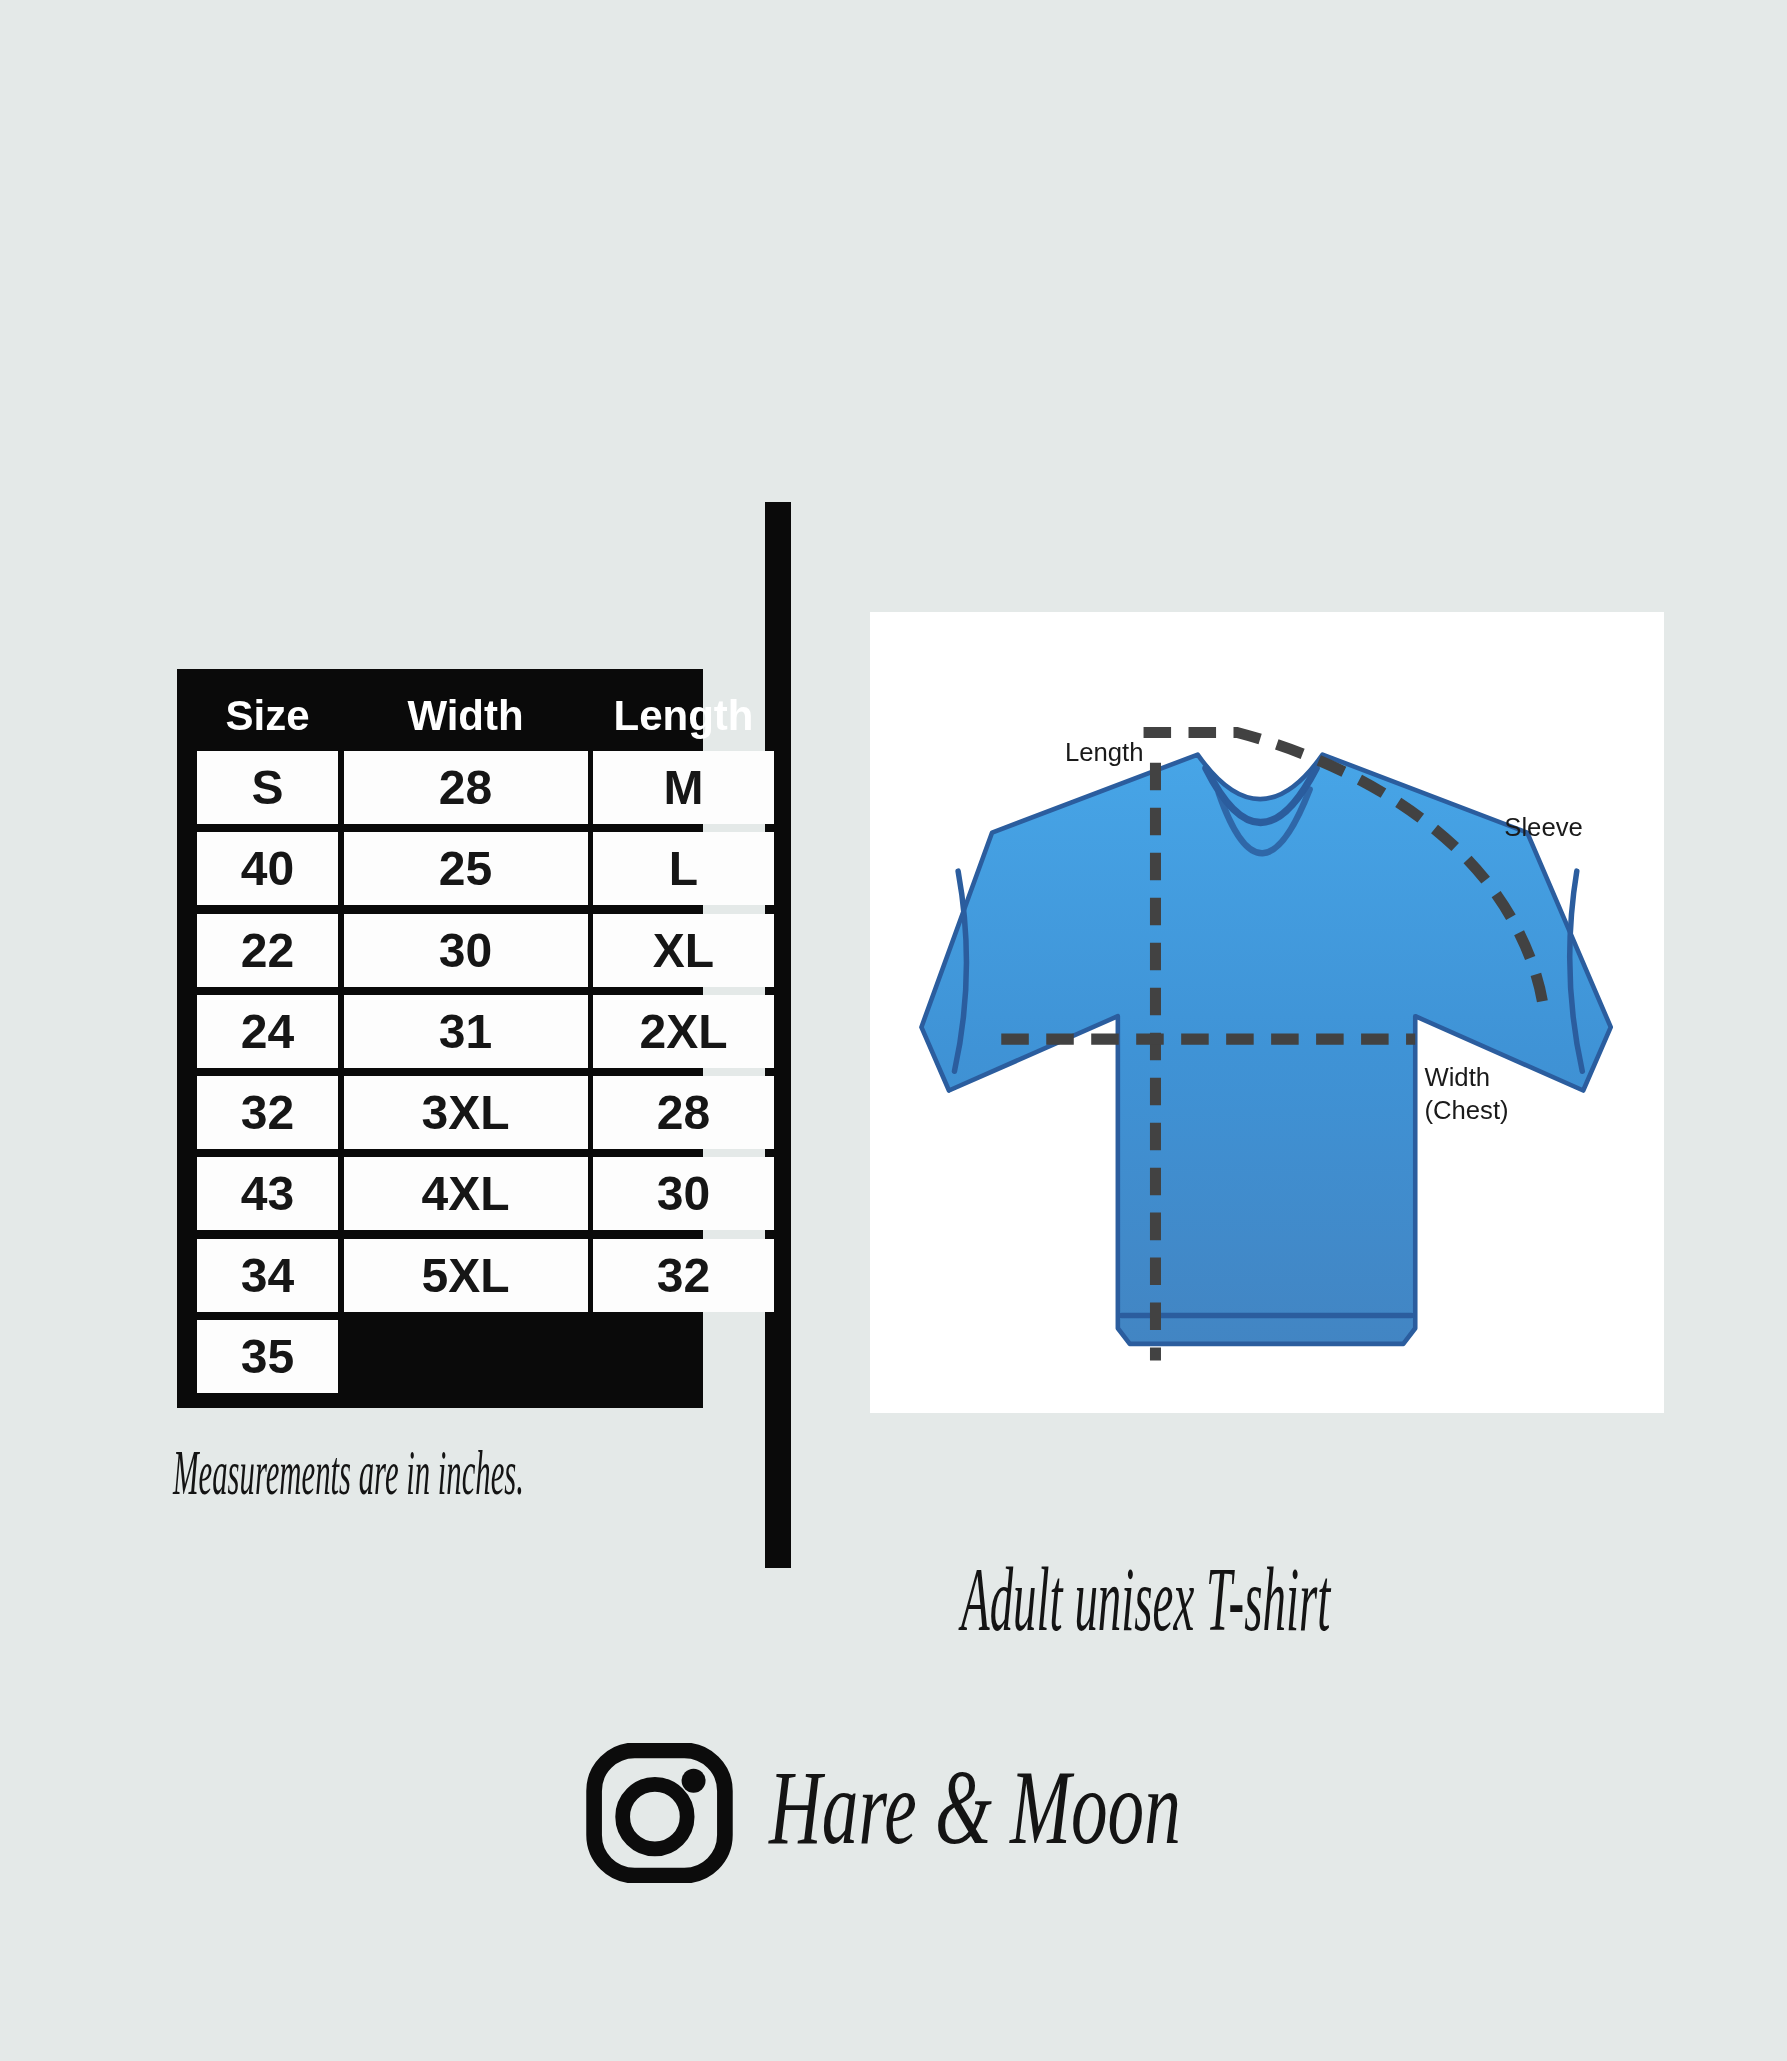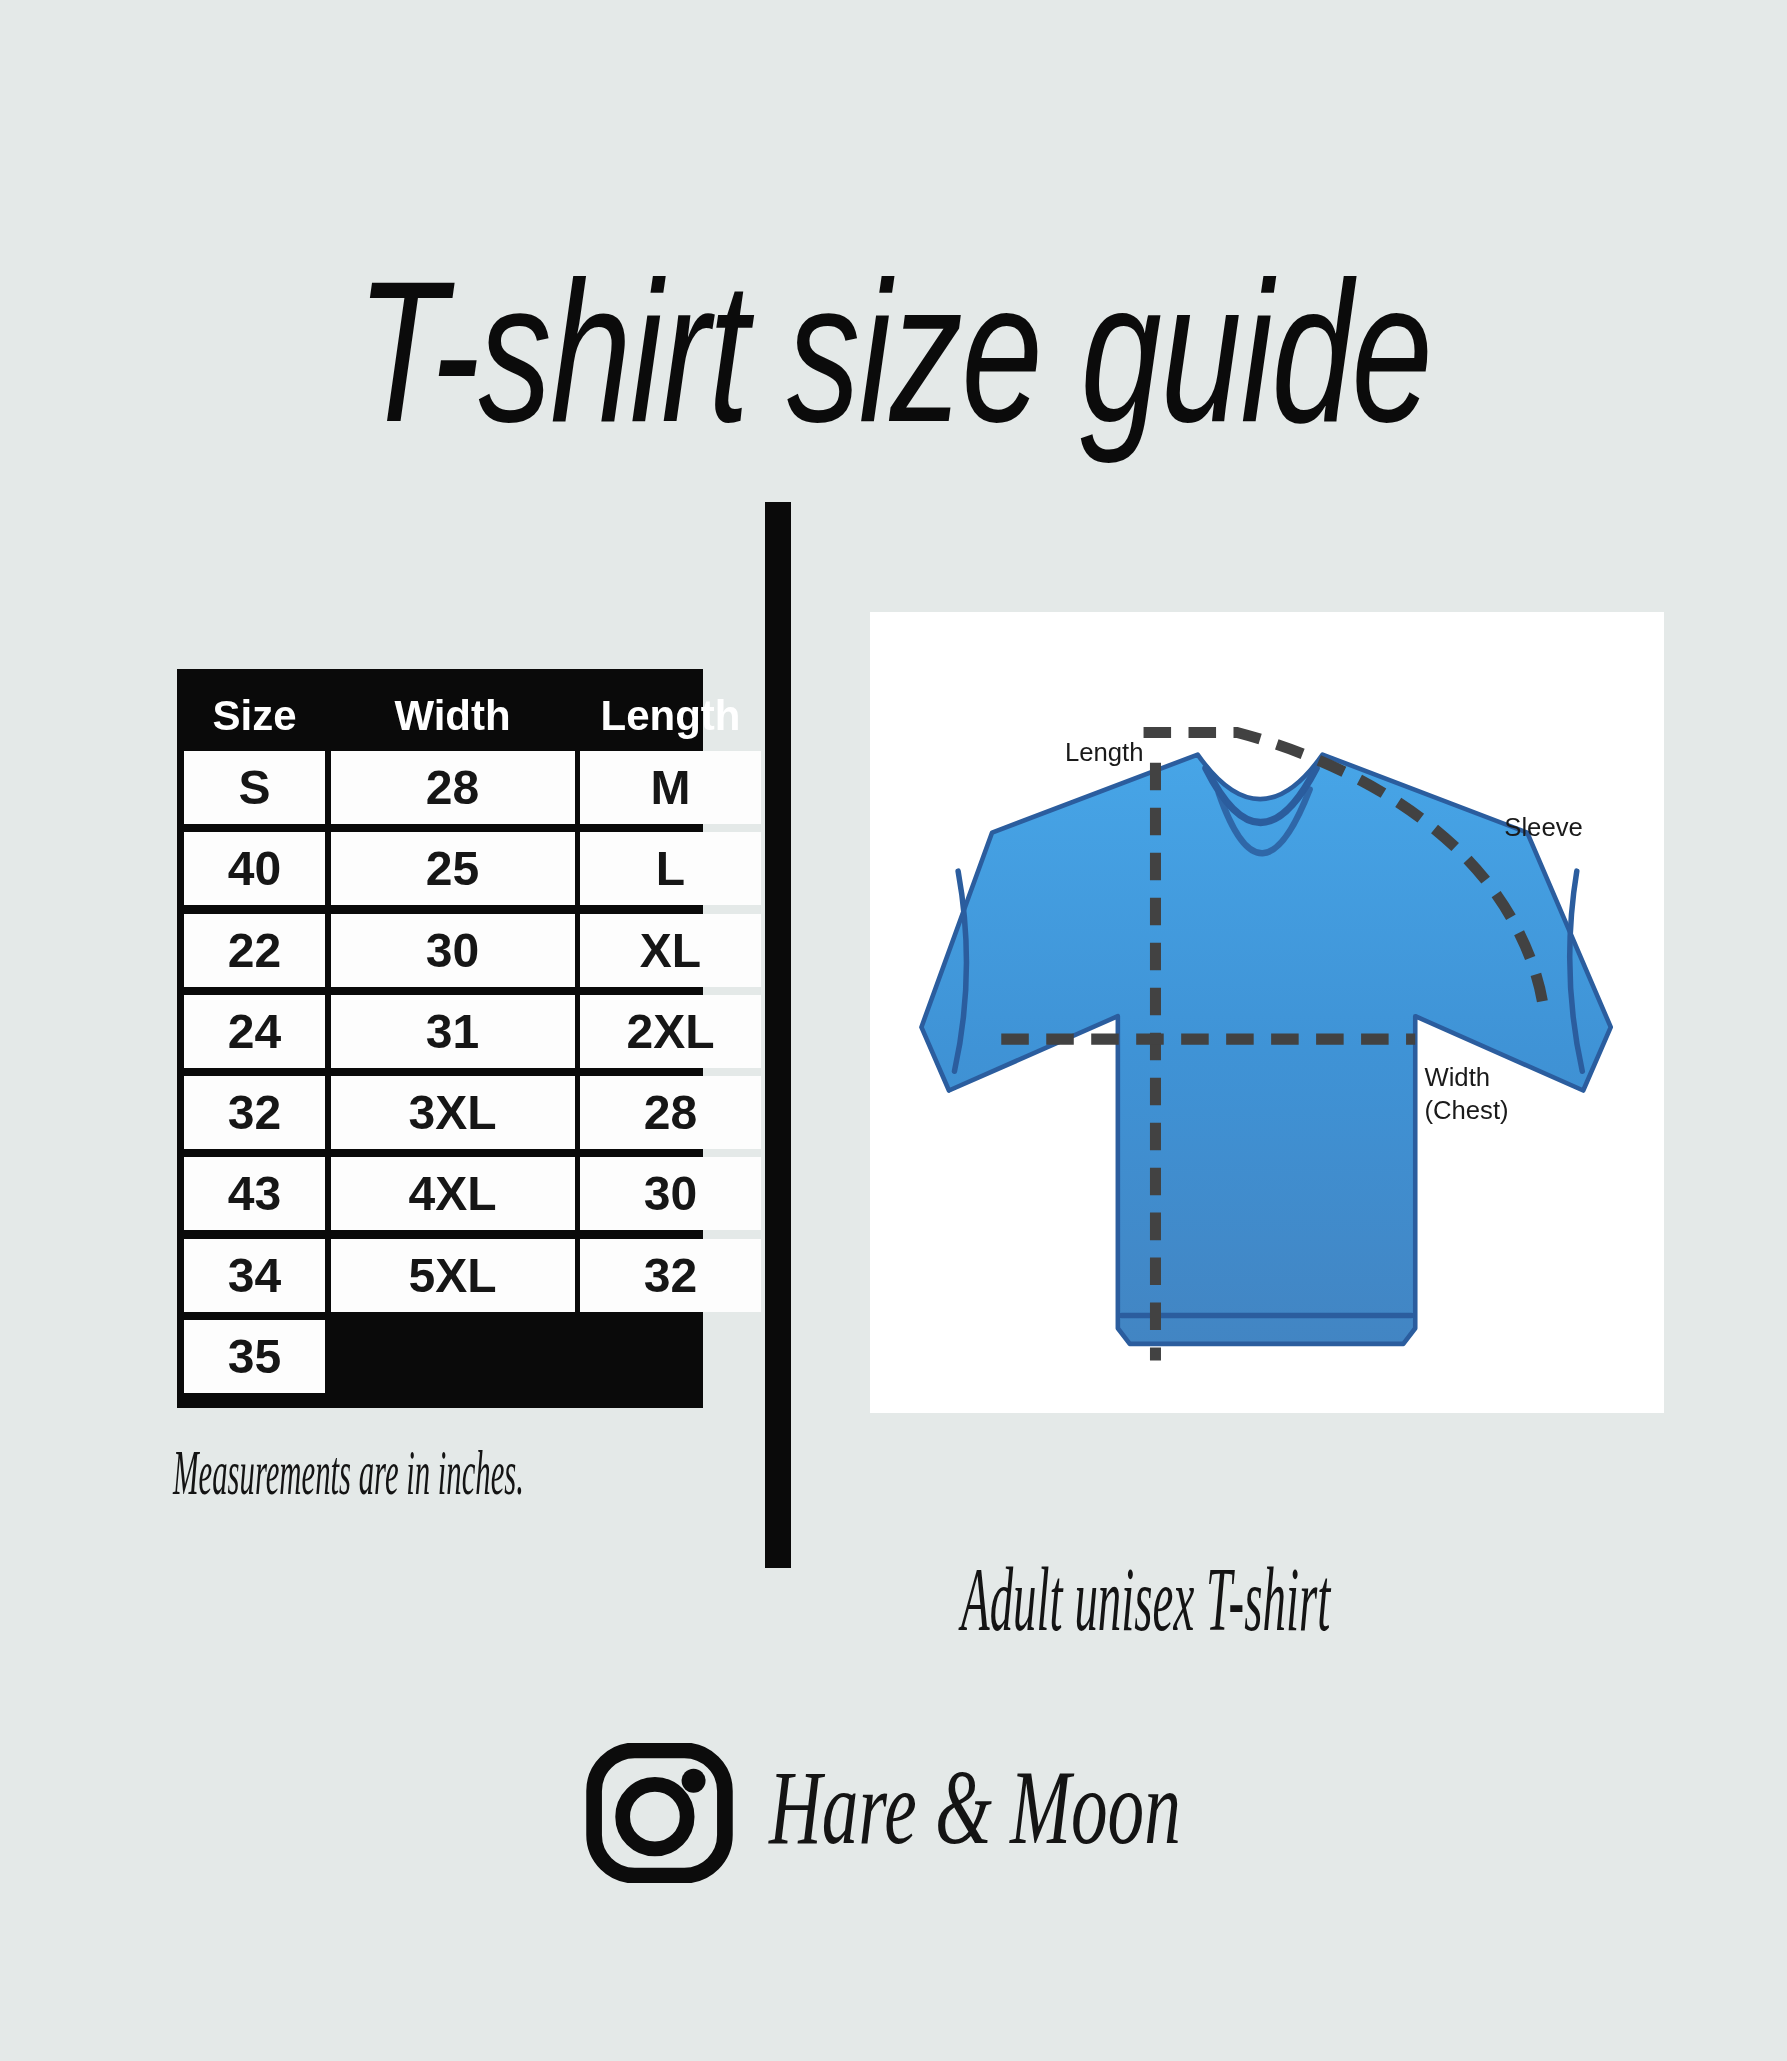--- a/index.html
+++ b/index.html
@@ -31,21 +31,21 @@
   
   .vbar{
     position:absolute;left:765px;top:502px;width:26px;height:1066px;
     background:#0a0a0a;
   }
   
   .size-table{
     position:absolute;left:177px;top:669px;width:526px;height:739px;
     background:#0a0a0a;
     box-sizing:border-box;
-    padding:11px 26px 12px 7px;
+    padding:11px 26px 12px 20px;
   }
   .thead{
     display:grid;
     grid-template-columns:141px 244px 181px;
     column-gap:5.5px;
     height:71px;
   }
   .th{
     display:flex;align-items:center;justify-content:center;
     color:#ffffff;
@@ -88,23 +88,20 @@
   
   .footer-icon{
     position:absolute;left:585px;top:1743px;width:149px;height:140px;
   }
 </style>
 </head>
 <body>
 
 <div class="canvas">
 
-  <div class="title-wrap">
-    <span>T-shirt size guide</span>
-  </div>
 
   <div class="vbar"></div>
 
   <div class="size-table">
     <div class="thead">
       <div class="th">Size</div>
       <div class="th">Width</div>
       <div class="th">Length</div>
     </div>
     <div class="tbody">

